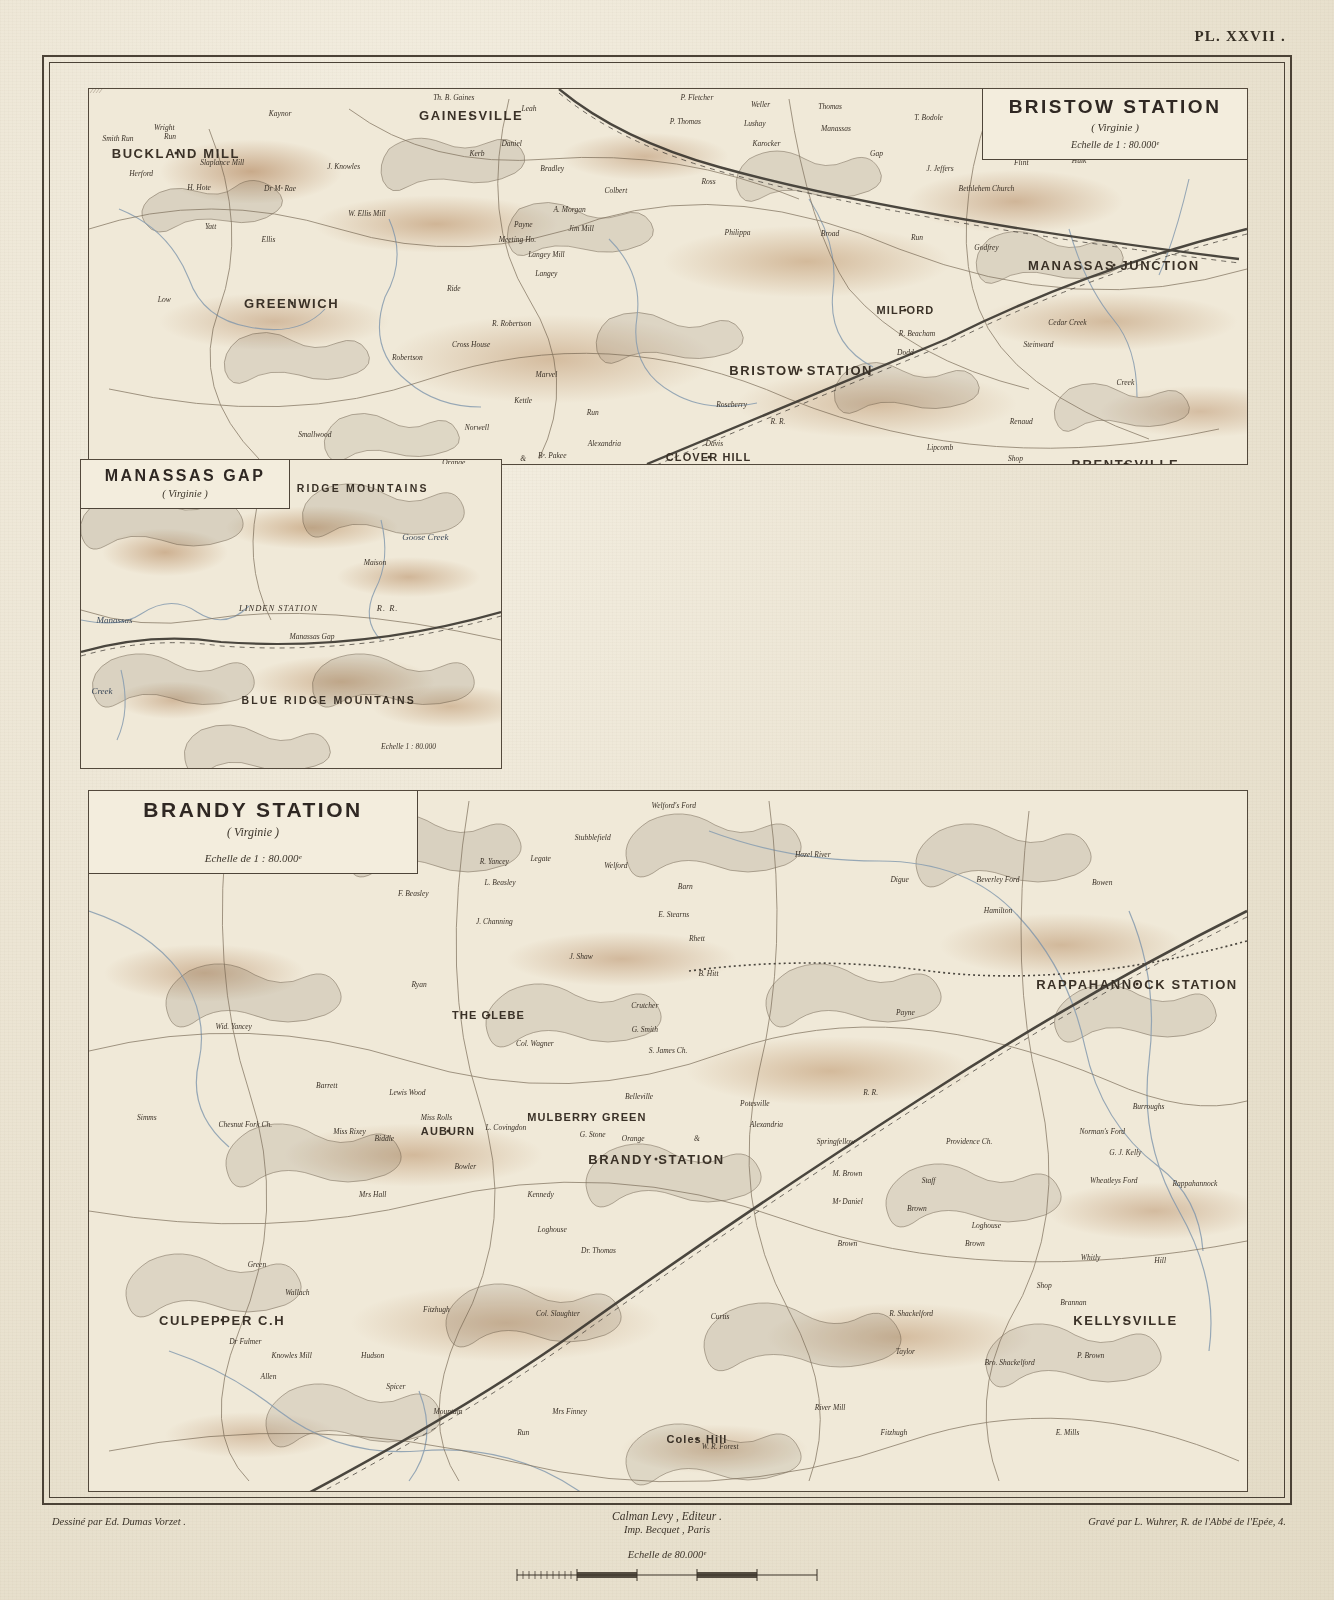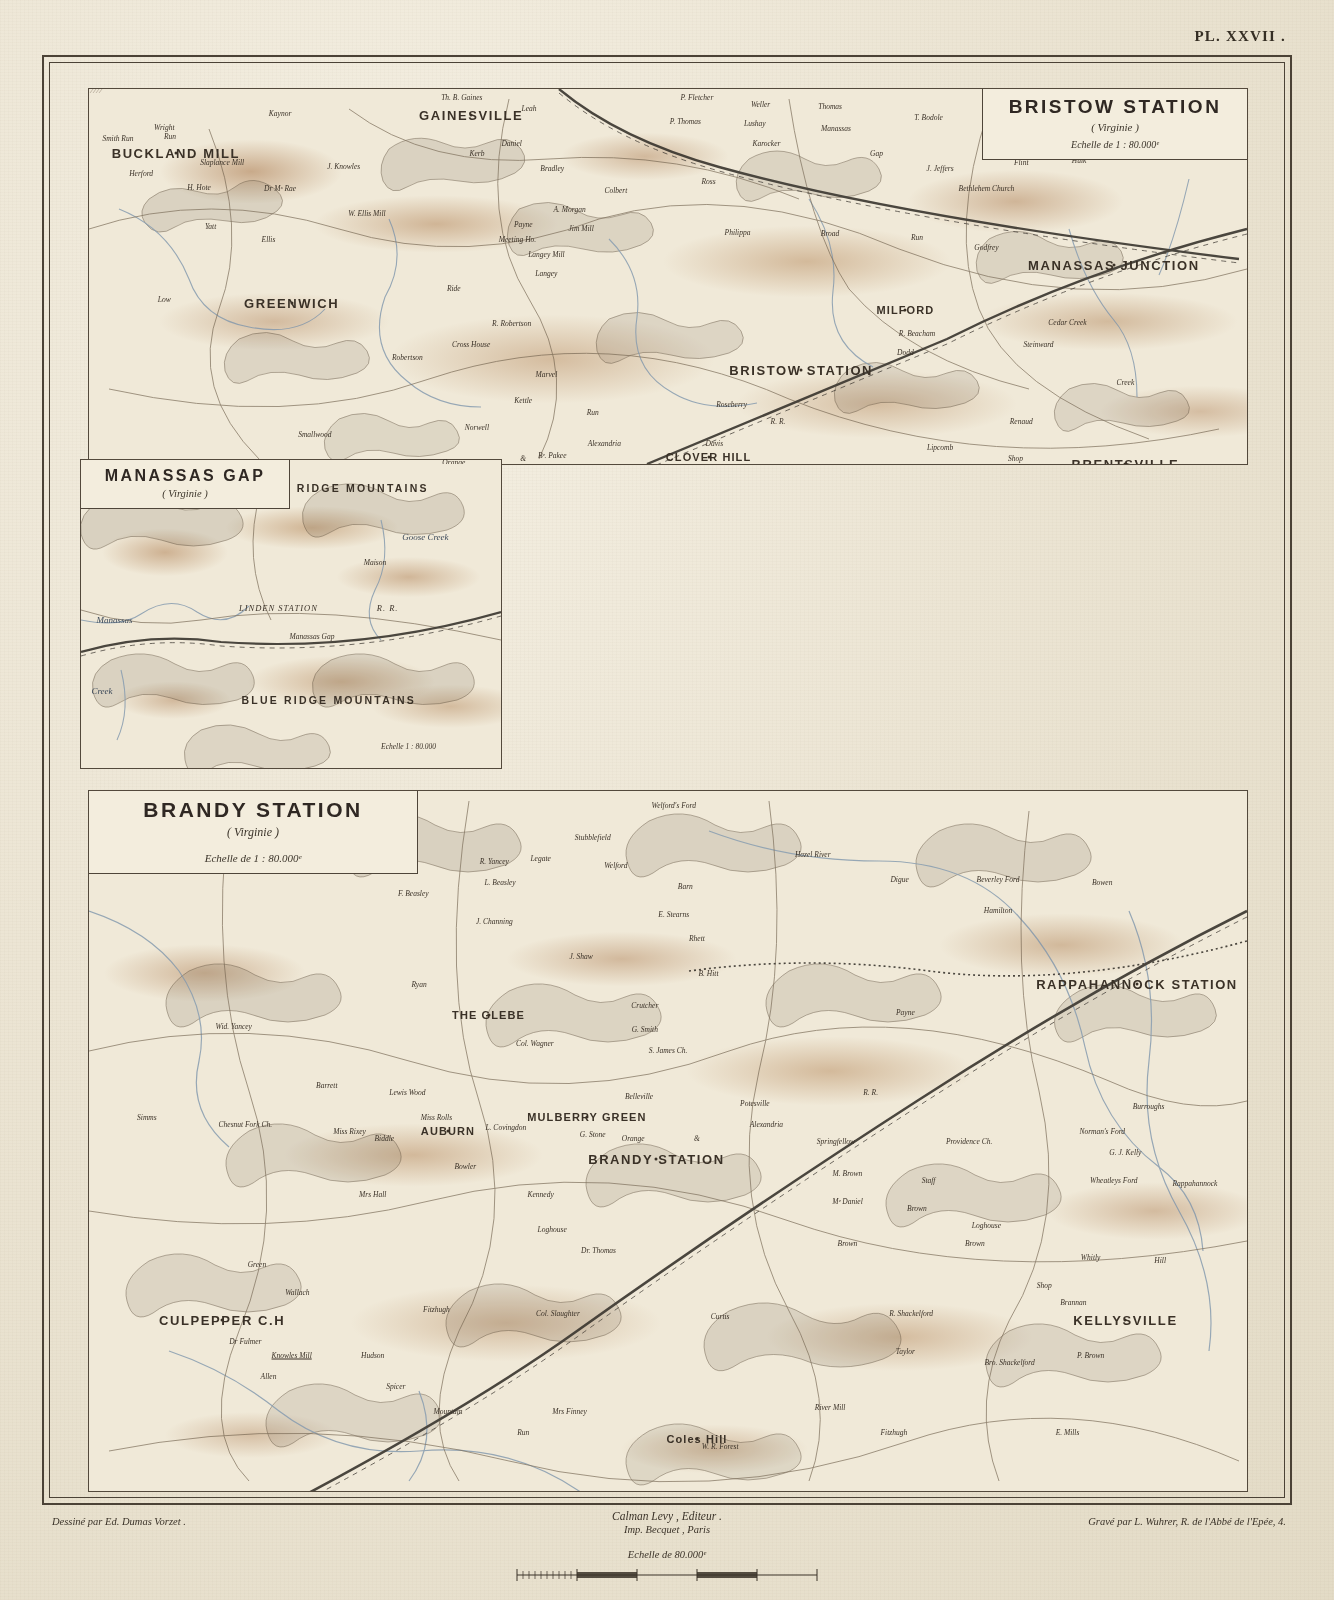--- a/index.html
+++ b/index.html
@@ -285,21 +285,21 @@
       <div class="lab town big" style="left: 88.5%; top: 47%;">MANASSAS JUNCTION</div>
       <div class="dot" style="left: 61.5%; top: 75%;"></div>
       <div class="lab town big" style="left: 61.5%; top: 75%;">BRISTOW STATION</div>
       <div class="dot" style="left: 70.5%; top: 59%;"></div>
       <div class="lab town" style="left: 70.5%; top: 59%;">MILFORD</div>
       <div class="dot" style="left: 53.5%; top: 98%;"></div>
       <div class="lab town" style="left: 53.5%; top: 98%;">CLOVER HILL</div>
       <div class="dot" style="left: 89.5%; top: 100%;"></div>
       <div class="lab town big" style="left: 89.5%; top: 100%;">BRENTSVILLE</div>
       <div class="lab town big" style="left: 33%; top: 101%;">BETAVILLE</div>
-      <div class="lab small" style="left: 31.5%; top: 2%; margin-left: 8px;">Th. B. Gaines</div>
+      <div class="lab small" style="left: 31.5%; top: 2%;">Th. B. Gaines</div>
       <div class="lab small" style="left: 38%; top: 5%;">Leah</div>
       <div class="lab small" style="left: 52.5%; top: 2%;">P. Fletcher</div>
       <div class="lab small" style="left: 58%; top: 4%;">Weller</div>
       <div class="lab small" style="left: 64%; top: 4.5%;">Thomas</div>
       <div class="lab small" style="left: 72.5%; top: 7.5%;">T. Bodole</div>
       <div class="lab small" style="left: 51.5%; top: 8.5%;">P. Thomas</div>
       <div class="lab small" style="left: 57.5%; top: 9%;">Lushay</div>
       <div class="lab small" style="left: 64.5%; top: 10.5%;">Manassas</div>
       <div class="lab small" style="left: 16.5%; top: 6.5%;">Kaynor</div>
       <div class="lab small" style="left: 58.5%; top: 14.5%;">Karocker</div>
@@ -538,21 +538,21 @@
       <div class="lab small" style="left: 86.5%; top: 66.5%;">Whitly</div>
       <div class="lab small" style="left: 92.5%; top: 67%;">Hill</div>
       <div class="lab small" style="left: 18%; top: 71.5%;">Wallach</div>
       <div class="lab small" style="left: 82.5%; top: 70.5%;">Shop</div>
       <div class="lab small" style="left: 85%; top: 73%;">Brannan</div>
       <div class="lab small" style="left: 30%; top: 74%;">Fitzhugh</div>
       <div class="lab small" style="left: 40.5%; top: 74.5%;">Col. Slaughter</div>
       <div class="lab small" style="left: 54.5%; top: 75%;">Curtis</div>
       <div class="lab small" style="left: 71%; top: 74.5%;">R. Shackelford</div>
       <div class="lab small" style="left: 13.5%; top: 78.5%;">Dr Fulmer</div>
-      <div class="lab small" style="left: 17.5%; top: 80.5%; text-decoration: underline;">Knowles Mill</div>
+      <div class="lab small" style="left: 17.5%; top: 80.5%;">Knowles Mill</div>
       <div class="lab small" style="left: 24.5%; top: 80.5%;">Hudson</div>
       <div class="lab small" style="left: 15.5%; top: 83.5%;">Allen</div>
       <div class="lab small" style="left: 26.5%; top: 85%;">Spicer</div>
       <div class="lab small" style="left: 70.5%; top: 80%;">Taylor</div>
       <div class="lab small" style="left: 79.5%; top: 81.5%;">Bro. Shackelford</div>
       <div class="lab small" style="left: 86.5%; top: 80.5%;">P. Brown</div>
       <div class="lab small" style="left: 31%; top: 88.5%;">Mountain</div>
       <div class="lab small" style="left: 37.5%; top: 91.5%;">Run</div>
       <div class="lab small" style="left: 41.5%; top: 88.5%;">Mrs Finney</div>
       <div class="lab small" style="left: 64%; top: 88%;">River Mill</div>

